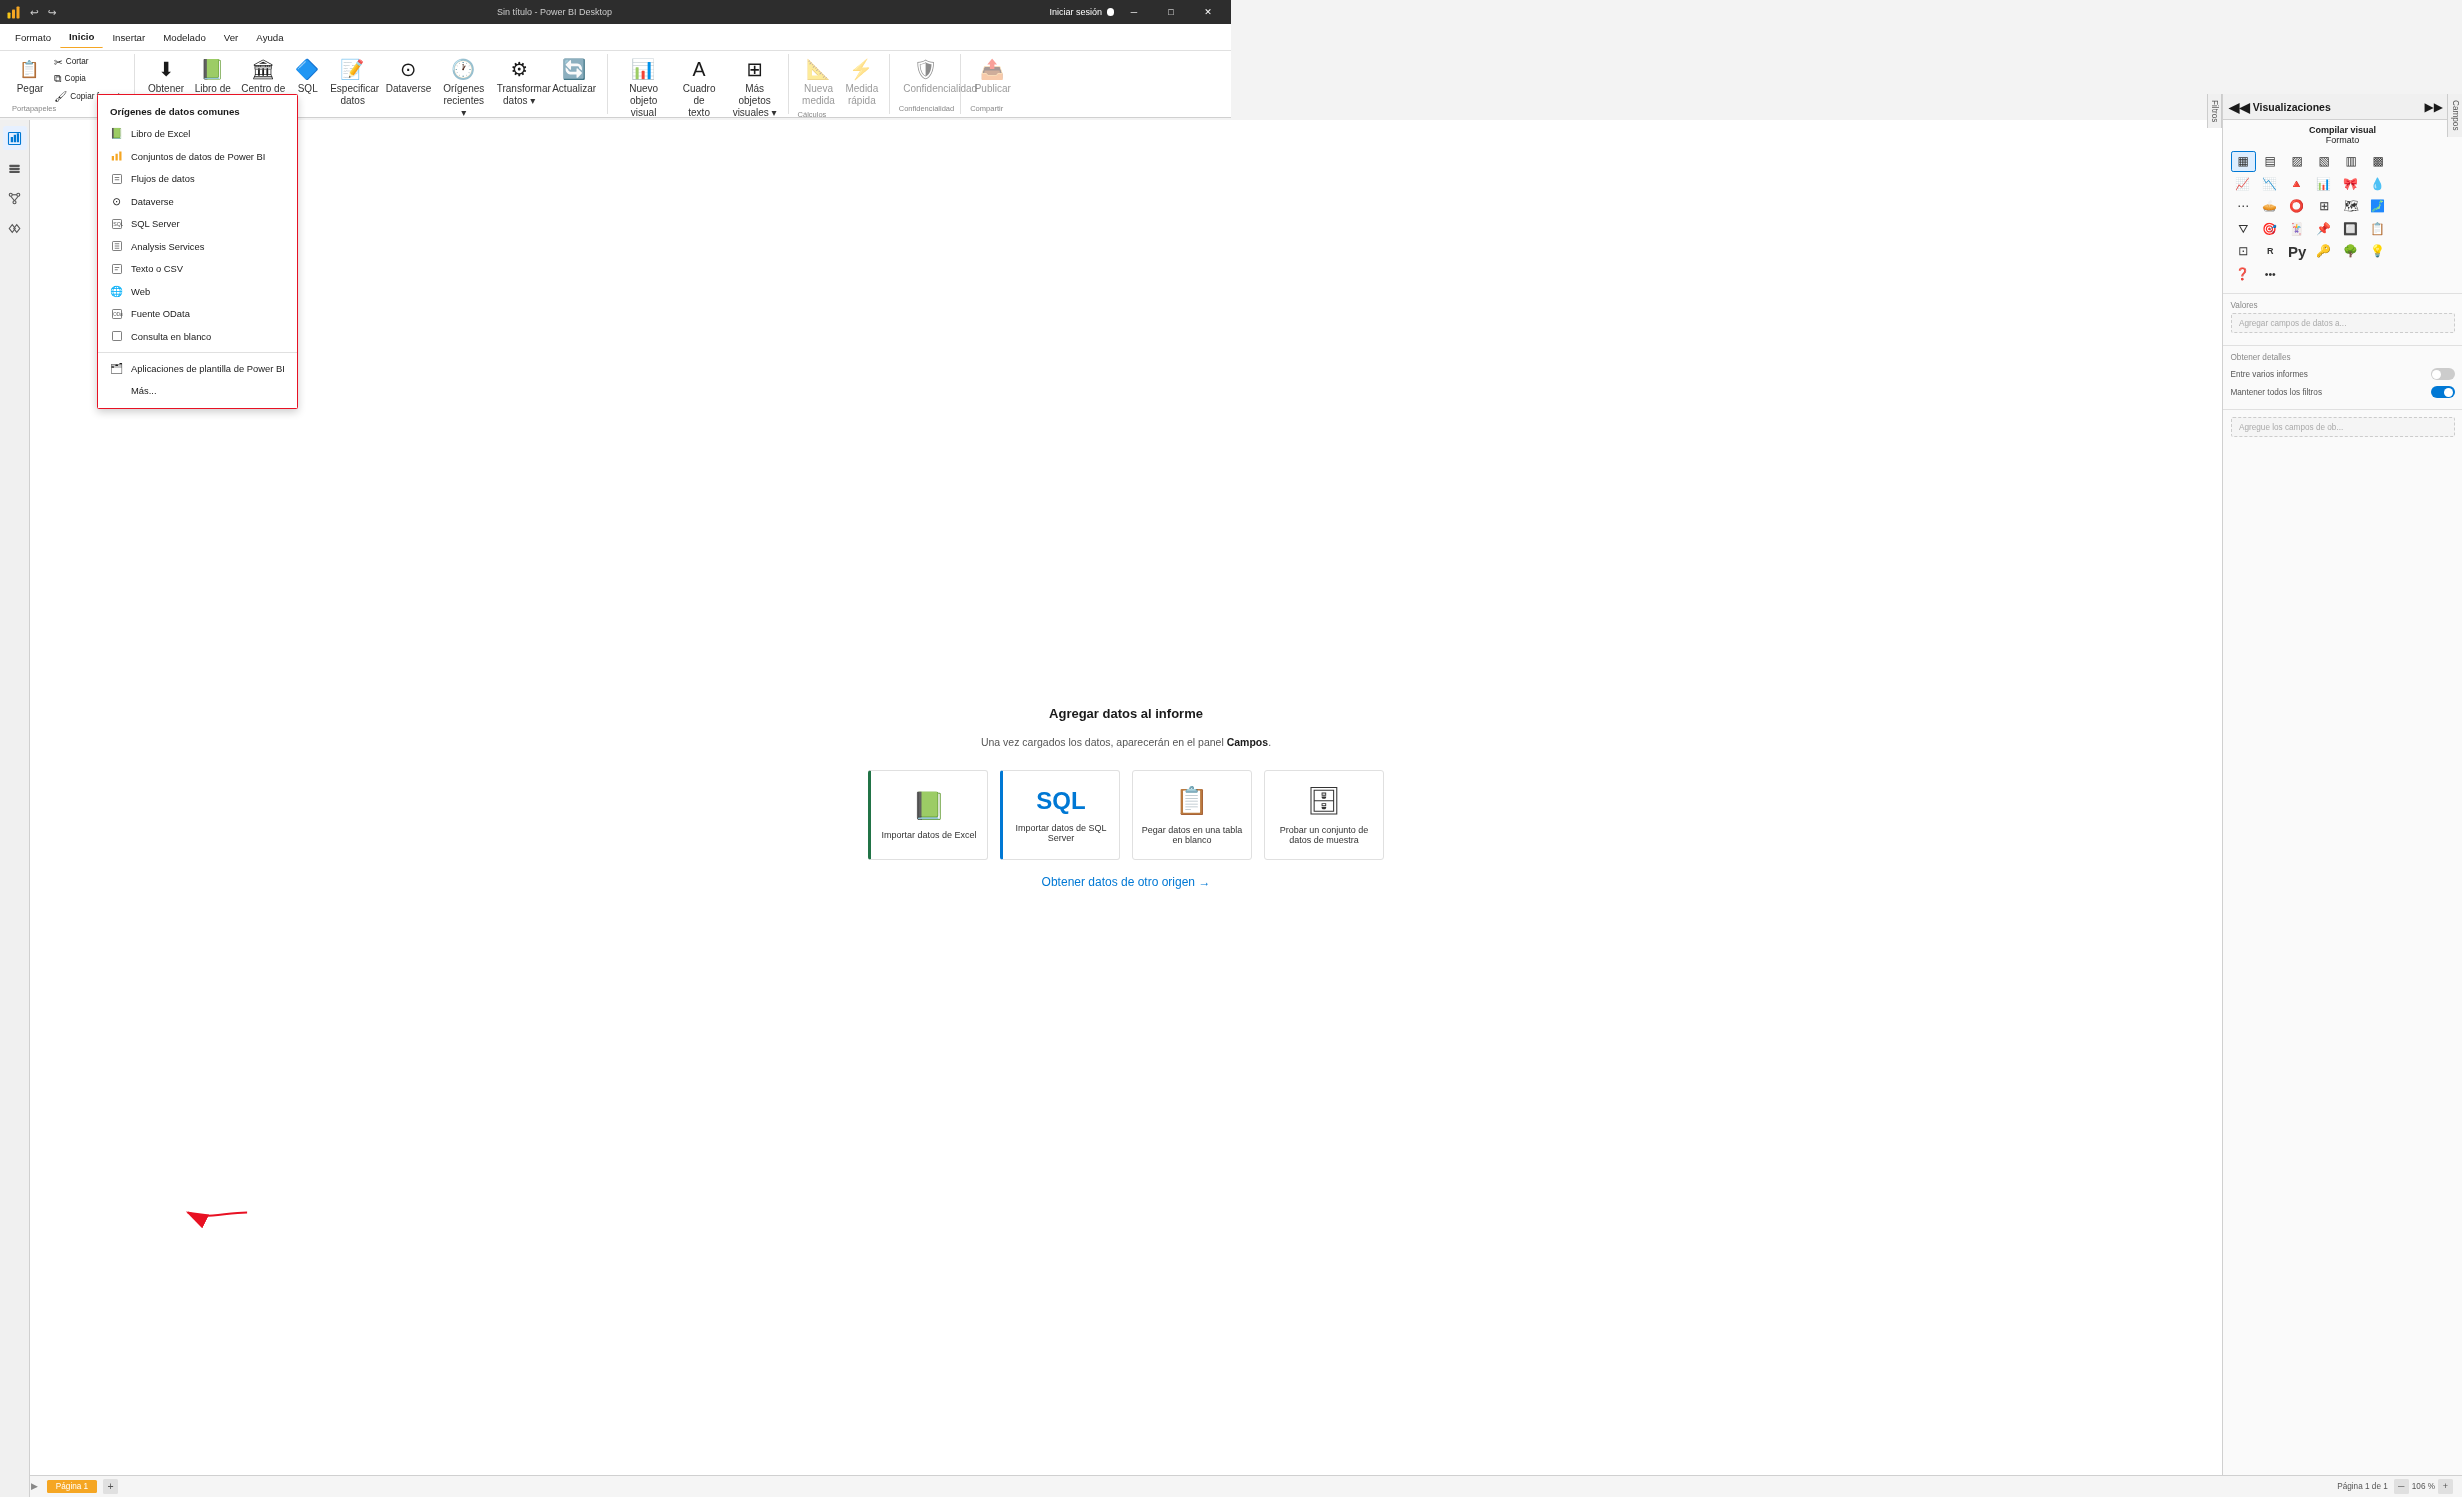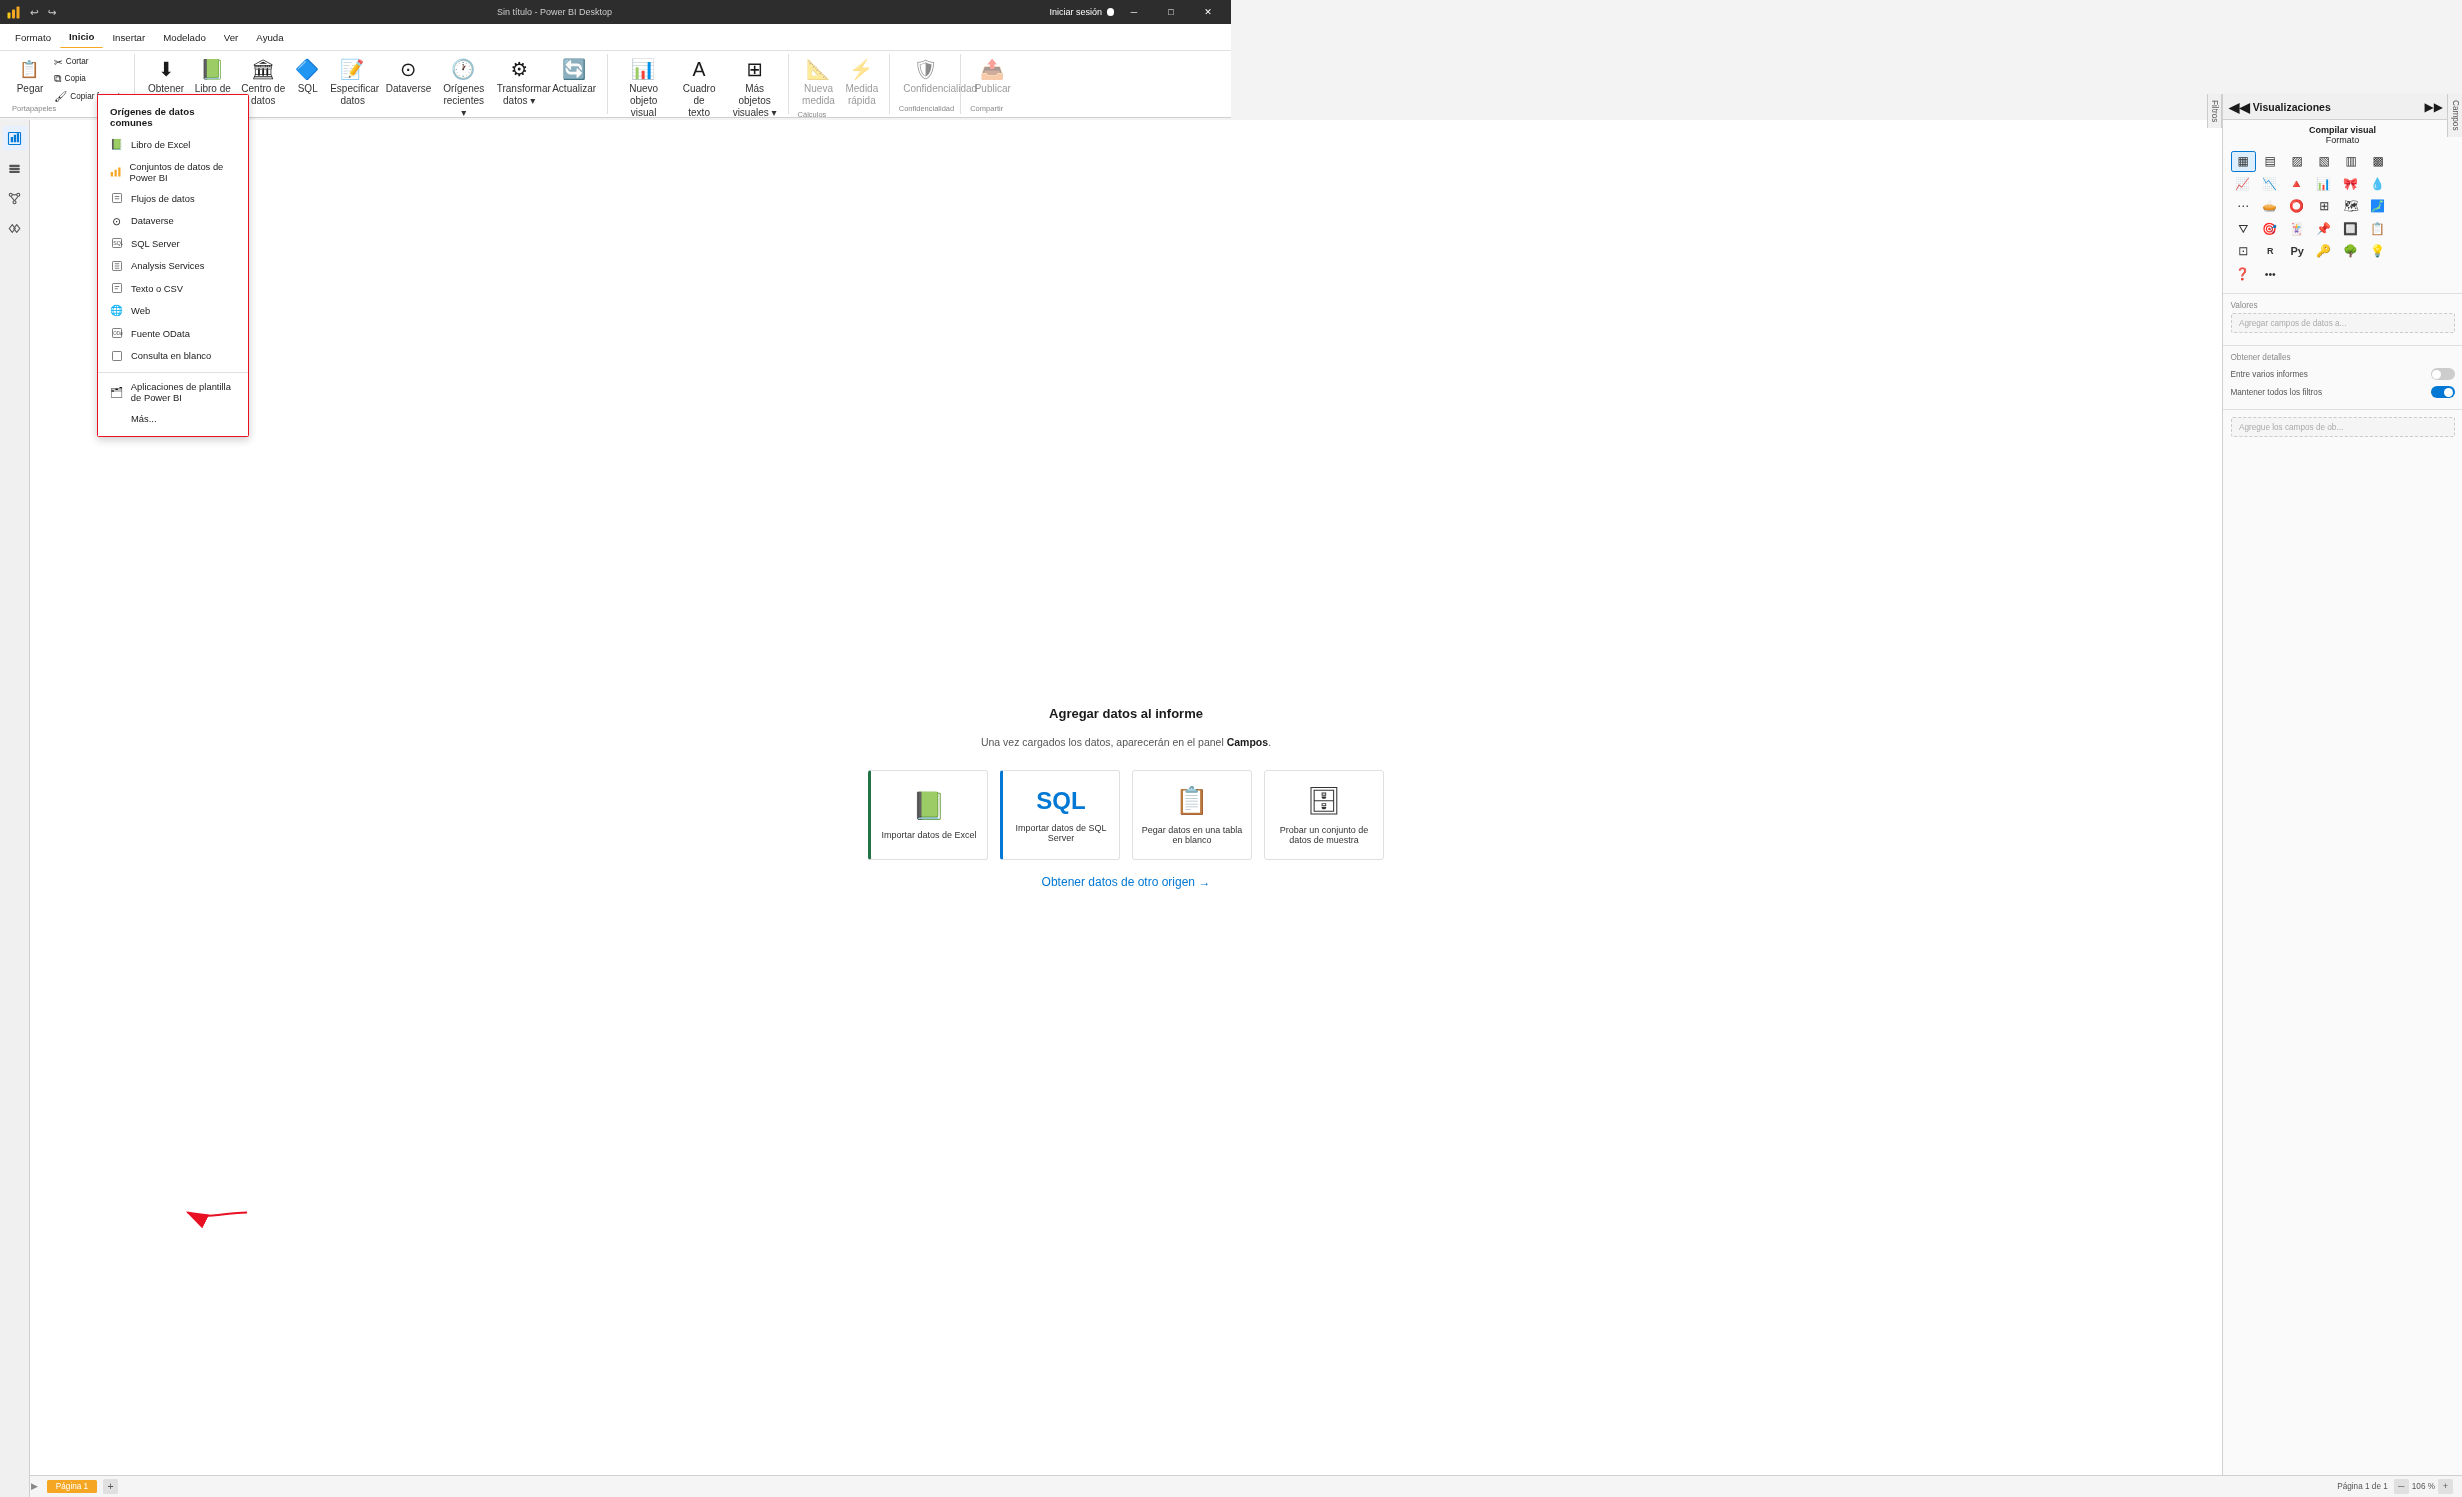--- a/index.html
+++ b/index.html
@@ -246,21 +246,21 @@
       cursor: pointer;
       font-size: 12px;
       text-decoration: none;
     }
 
     
     .dropdown-menu {
       position: absolute;
       left: 97px;
       top: 94px;
-      width: 152px;
+      width: 201px;
       background: #ffffff;
       border: 1.5px solid #e81123;
       border-radius: 1.5px;
       box-shadow: 0 3px 9px rgba(0,0,0,0.2);
       z-index: 100;
       padding: 6px 0;
     }
     .dropdown-header {
       font-size: 9.7px;
       font-weight: 600;
@@ -735,21 +735,21 @@
       <div class="viz-type-btn">🎯</div>
       <div class="viz-type-btn">🃏</div>
       <div class="viz-type-btn">📌</div>
       <div class="viz-type-btn">🔲</div>
       <div class="viz-type-btn">📋</div>
     </div>
 
     <div style="display:flex; gap:1.5px; margin-bottom:1.5px;">
       <div class="viz-type-btn">⊡</div>
       <div class="viz-type-btn" style="font-size:9px;font-weight:bold;">R</div>
-      <div class="viz-type-btn" style="font-size:11px;font-weight:bold;">Py</div>
+      <div class="viz-type-btn" style="font-size:15px;font-weight:bold;">Py</div>
       <div class="viz-type-btn">🔑</div>
       <div class="viz-type-btn">🌳</div>
       <div class="viz-type-btn">💡</div>
     </div>
 
     <div style="display:flex; gap:1.5px; margin-bottom:1.5px;">
       <div class="viz-type-btn">❓</div>
       <div class="viz-type-btn" style="font-size:10.5px;">•••</div>
     </div>
   </div>

